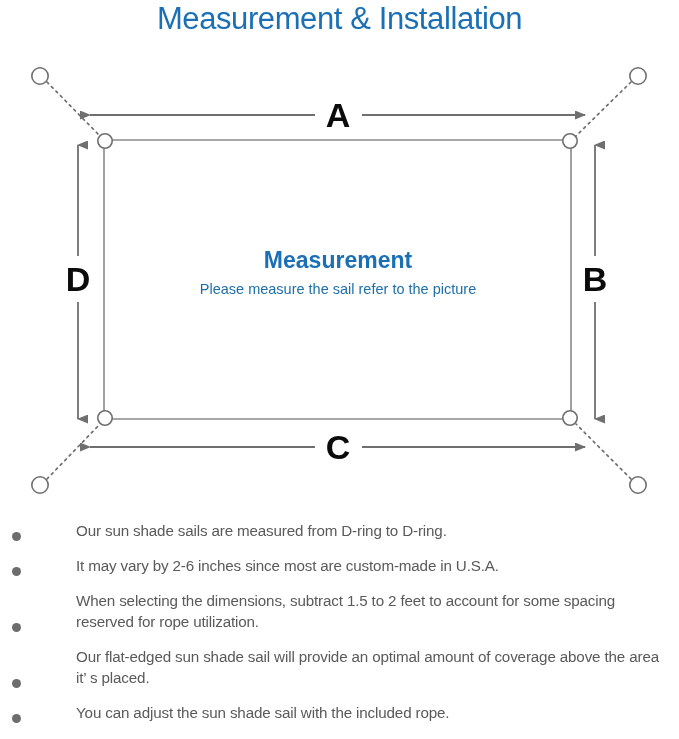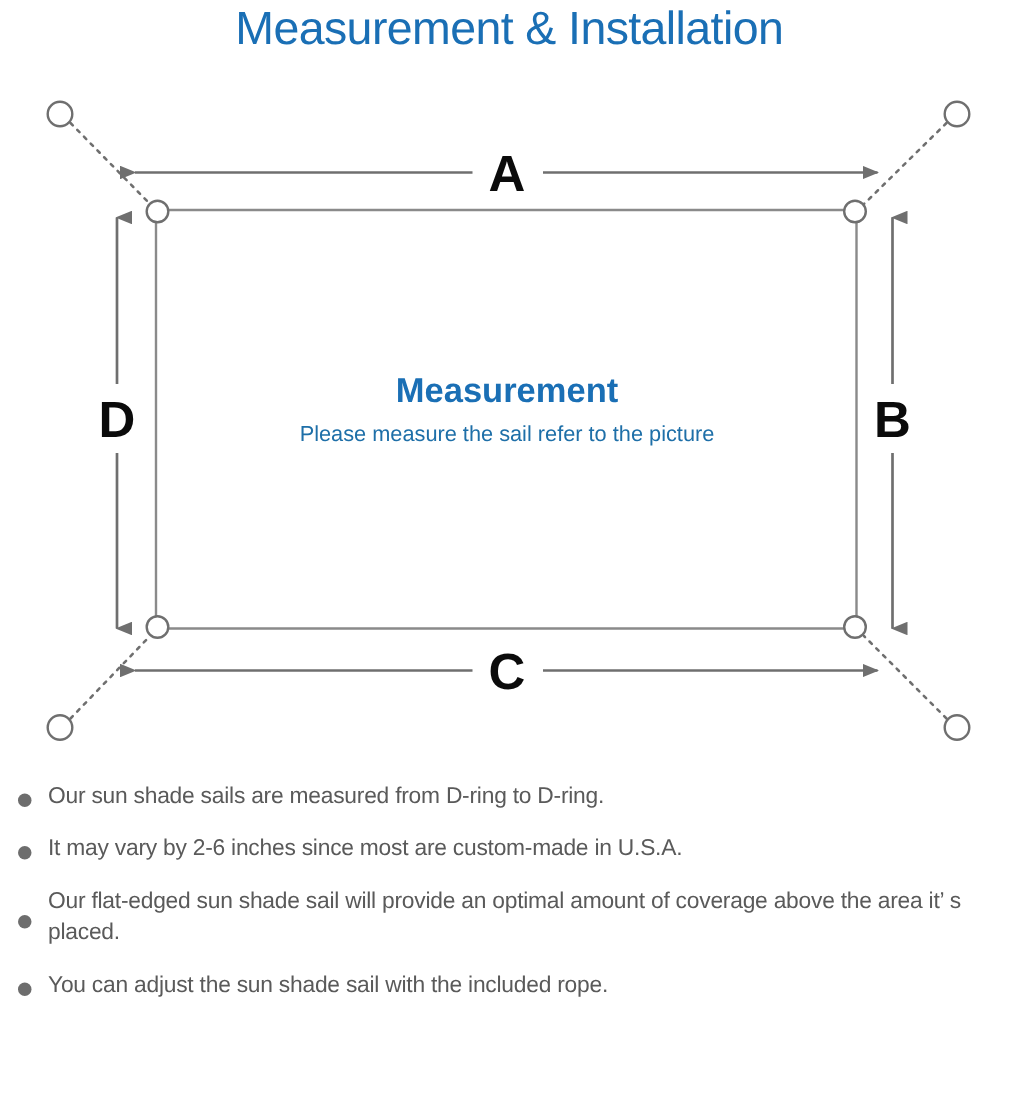--- a/index.html
+++ b/index.html
@@ -75,23 +75,24 @@
   
   #notes {
     position: absolute;
     left: 0;
     top: 520px;
     width: 679px;
   }
   .note-row {
     position: relative;
     display: flex;
-    align-items: center;
+    align-items: flex-end;
     padding: 0 16px 0 12px;
     margin-bottom: 14px;
+    gap: 44px;
   }
   .note-bullet {
     flex: 0 0 auto;
     width: 9px;
     height: 9px;
     border-radius: 50%;
     background: #6d6d6d;
     margin-top: 6px;
     margin-right: 11px;
   }
@@ -173,20 +174,24 @@
     <div class="note-row">
       <span class="note-bullet"></span>
       <span class="note-text">Our sun shade sails are measured from D-ring to D-ring.</span>
     </div>
 
     <div class="note-row">
       <span class="note-bullet"></span>
       <span class="note-text">It may vary by 2-6 inches since most are custom-made in U.S.A.</span>
     </div>
 
+    <div class="note-row">
+      <span class="note-bullet"></span>
+      <span class="note-text">When selecting the dimensions, subtract 1.5 to 2 feet to account for some spacing reserved for rope utilization.</span>
+    </div>
 
     <div class="note-row">
       <span class="note-bullet"></span>
       <span class="note-text">Our flat-edged sun shade sail will provide an optimal amount of coverage above the area it’ s placed.</span>
     </div>
 
     <div class="note-row">
       <span class="note-bullet"></span>
       <span class="note-text">You can adjust the sun shade sail with the included rope.</span>
     </div>

